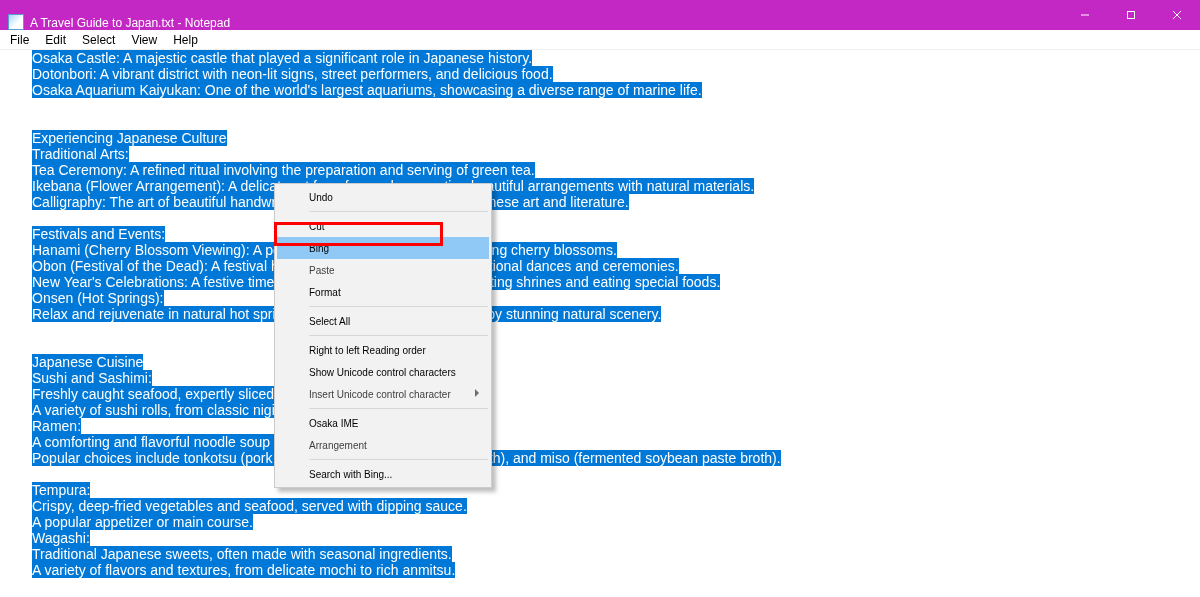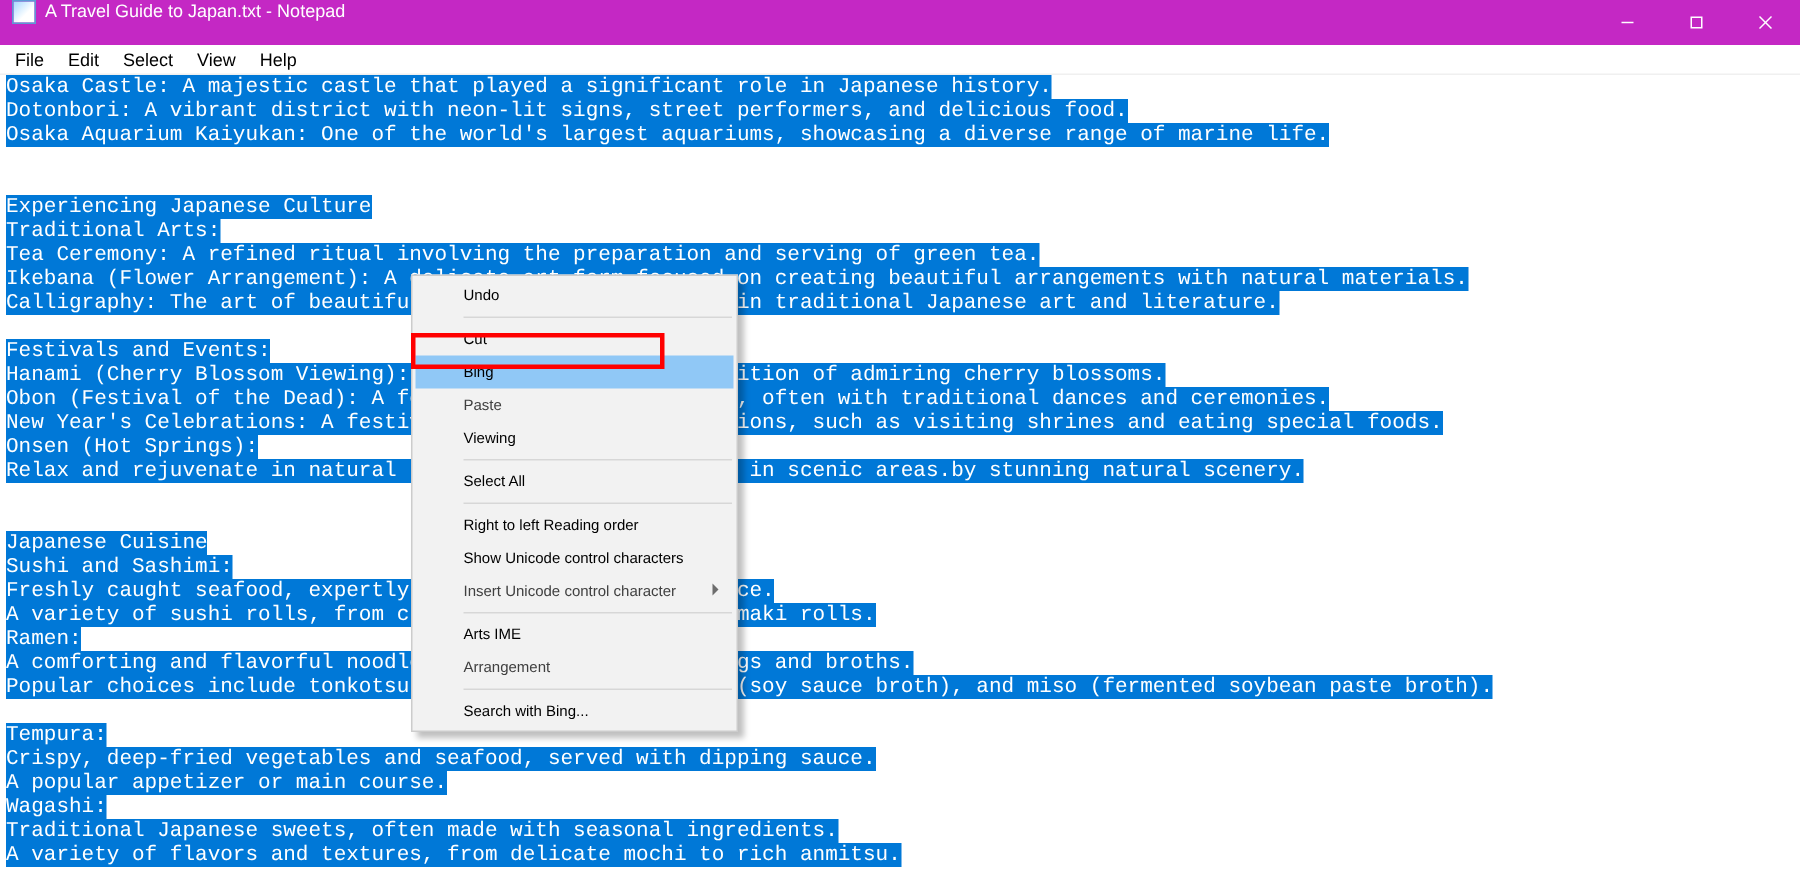--- a/index.html
+++ b/index.html
@@ -1,21 +1,21 @@
 <!DOCTYPE html>
 <html><head>
 <meta charset="utf-8">
 <style>
   * { box-sizing: border-box; margin: 0; padding: 0; }
   html, body { width: 1200px; height: 597px; overflow: hidden; font-family: "Segoe UI", Tahoma, sans-serif; background: #fff; }
   .titlebar {
     background: #c428c4;
     height: 30px;
     display: flex;
-    align-items: flex-start;
+    align-items: flex-end;
     color: #fff;
     font-size: 12px;
   }
   .titlebar .icon {
     width: 16px; height: 16px; margin: 0 6px 0 8px;
     background: linear-gradient(135deg,#a5d8ff 0%,#fff 60%);
     border: 1px solid #5b9bd5;
   }
   .titlebar .title { flex: 0 0 auto; }
   .titlebar .spacer { flex: 1; }
@@ -24,28 +24,29 @@
     color: #fff; font-size: 10px;
   }
   .winbtn svg { stroke: #fff; fill: none; }
   .menubar {
     height: 20px; background: #fff; display: flex; align-items: center;
     font-size: 12px; padding: 0 2px; border-bottom: 1px solid #f0f0f0;
   }
   .menuitem { padding: 2px 8px; }
   .editor {
     position: relative;
-    font-family: Liberation Mono, monospace;
+    font-family: Liberation Sans, sans-serif;
     font-size: 14px;
     line-height: 16px;
     padding: 0 4px;
     white-space: pre;
     color: #000;
     height: calc(597px - 30px - 20px);
     overflow: hidden;
+    margin-left: 28px;
   }
   .line { height: 16px; }
   .sel {
     background: #0078d7;
     color: #fff;
     display: inline;
   }
   
   .ctxmenu {
     position: absolute;
@@ -118,27 +119,27 @@
 </div>
 
 <div class="editor" id="editor"><div class="line"><span class="sel">Osaka Castle: A majestic castle that played a significant role in Japanese history.</span></div><div class="line"><span class="sel">Dotonbori: A vibrant district with neon-lit signs, street performers, and delicious food.</span></div><div class="line"><span class="sel">Osaka Aquarium Kaiyukan: One of the world's largest aquariums, showcasing a diverse range of marine life.</span></div><div class="line">&nbsp;</div><div class="line">&nbsp;</div><div class="line"><span class="sel">Experiencing Japanese Culture</span></div><div class="line"><span class="sel">Traditional Arts:</span></div><div class="line"><span class="sel">Tea Ceremony: A refined ritual involving the preparation and serving of green tea.</span></div><div class="line"><span class="sel">Ikebana (Flower Arrangement): A delicate art form focused on creating beautiful arrangements with natural materials.</span></div><div class="line"><span class="sel">Calligraphy: The art of beautiful handwriting, often used in traditional Japanese art and literature.</span></div><div class="line">&nbsp;</div><div class="line"><span class="sel">Festivals and Events:</span></div><div class="line"><span class="sel">Hanami (Cherry Blossom Viewing): A popular springtime tradition of admiring cherry blossoms.</span></div><div class="line"><span class="sel">Obon (Festival of the Dead): A festival honoring ancestors, often with traditional dances and ceremonies.</span></div><div class="line"><span class="sel">New Year's Celebrations: A festive time with unique traditions, such as visiting shrines and eating special foods.</span></div><div class="line"><span class="sel">Onsen (Hot Springs):</span></div><div class="line"><span class="sel">Relax and rejuvenate in natural hot springs, often located in scenic areas.by stunning natural scenery.</span></div><div class="line">&nbsp;</div><div class="line">&nbsp;</div><div class="line"><span class="sel">Japanese Cuisine</span></div><div class="line"><span class="sel">Sushi and Sashimi:</span></div><div class="line"><span class="sel">Freshly caught seafood, expertly sliced and served with rice.</span></div><div class="line"><span class="sel">A variety of sushi rolls, from classic nigiri to creative maki rolls.</span></div><div class="line"><span class="sel">Ramen:</span></div><div class="line"><span class="sel">A comforting and flavorful noodle soup with various toppings and broths.</span></div><div class="line"><span class="sel">Popular choices include tonkotsu (pork bone broth), shoyu (soy sauce broth), and miso (fermented soybean paste broth).</span></div><div class="line">&nbsp;</div><div class="line"><span class="sel">Tempura:</span></div><div class="line"><span class="sel">Crispy, deep-fried vegetables and seafood, served with dipping sauce.</span></div><div class="line"><span class="sel">A popular appetizer or main course.</span></div><div class="line"><span class="sel">Wagashi:</span></div><div class="line"><span class="sel">Traditional Japanese sweets, often made with seasonal ingredients.</span></div><div class="line"><span class="sel">A variety of flavors and textures, from delicate mochi to rich anmitsu.</span></div></div>
 
 <div class="ctxmenu" id="ctxmenu" style="left: 274px; top: 183px;">
     <div class="ctxitem">Undo</div>
     <div class="ctxsep"></div>
     <div class="ctxitem">Cut</div>
     <div class="ctxitem hover">Bing</div>
     <div class="ctxitem disabled">Paste</div>
-    <div class="ctxitem">Viewing</div>
+    <div class="ctxitem">Format</div>
     <div class="ctxsep"></div>
     <div class="ctxitem">Select All</div>
     <div class="ctxsep"></div>
     <div class="ctxitem">Right to left Reading order</div>
     <div class="ctxitem">Show Unicode control characters</div>
     <div class="ctxitem disabled">Insert Unicode control character<span class="sub-arrow"></span></div>
     <div class="ctxsep"></div>
-    <div class="ctxitem">Arts IME</div>
+    <div class="ctxitem">Osaka IME</div>
     <div class="ctxitem disabled">Arrangement</div>
     <div class="ctxsep"></div>
     <div class="ctxitem">Search with Bing...</div>
   </div>
 
 <div class="red-highlight" id="redbox" style="left: 274px; top: 222px; width: 169px; height: 24px;"></div>
 
 </body></html>

